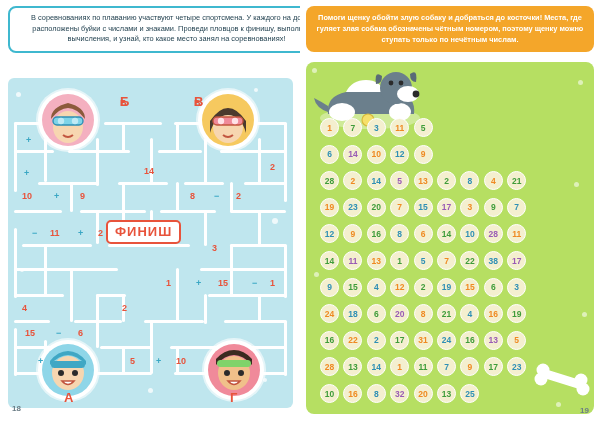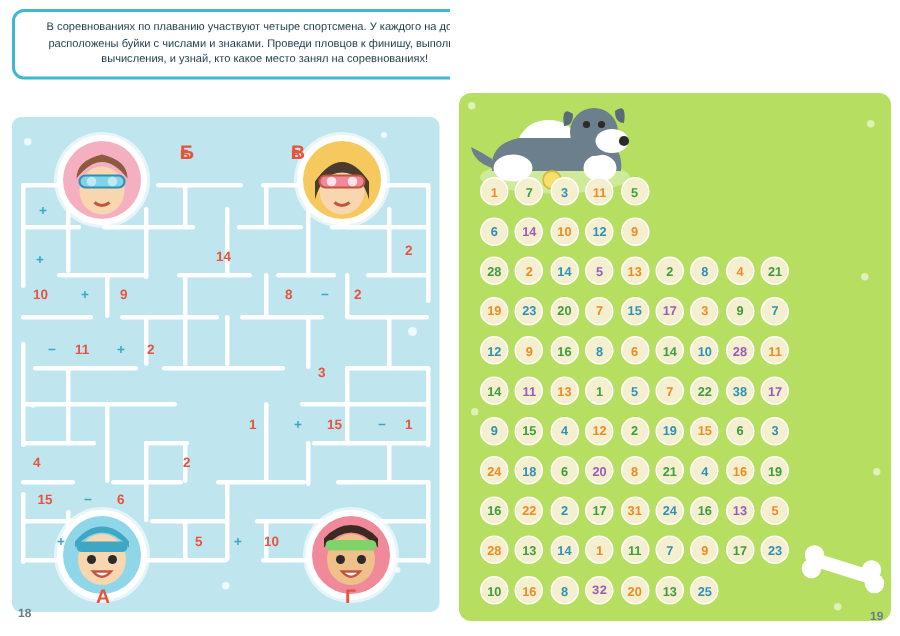--- a/index.html
+++ b/index.html
@@ -194,20 +194,21 @@
         <div class="mz mz-v" style="left:222px;top:104px;height:30px;"></div>
         <div class="mz mz-v" style="left:222px;top:166px;height:52px;"></div>
         <div class="mz mz-v" style="left:222px;top:268px;height:28px;"></div>
         <div class="mz mz-v" style="left:250px;top:60px;height:46px;"></div>
         <div class="mz mz-v" style="left:250px;top:132px;height:36px;"></div>
         <div class="mz mz-v" style="left:250px;top:216px;height:28px;"></div>
         <div class="mz mz-v" style="left:276px;top:44px;height:80px;"></div>
         <div class="mz mz-v" style="left:276px;top:166px;height:54px;"></div>
         <div class="mz mz-v" style="left:276px;top:242px;height:56px;"></div>
 
+        <div class="finish" style="left:98px;top:142px;">ФИНИШ</div>
 
         <div class="avatar" style="left:30px;top:12px;">
           <svg class="av-face" viewBox="0 0 54 54">
             <circle cx="27" cy="27" r="26" fill="#f4b0c0"></circle>
             <ellipse cx="27" cy="34" rx="15" ry="16" fill="#f7d6b0"></ellipse>
             <path d="M10 26 Q27 4 44 26 Q44 14 27 10 Q10 14 10 26Z" fill="#8c5a3c"></path>
             <rect x="12" y="24" width="30" height="8" rx="4" fill="#7fd4e8" stroke="#2f8fb5" stroke-width="1.4"></rect>
             <circle cx="20" cy="28" r="3.2" fill="#bfeaf5"></circle>
             <circle cx="34" cy="28" r="3.2" fill="#bfeaf5"></circle>
             <path d="M22 42 Q27 46 32 42" stroke="#c2553f" stroke-width="2" fill="none"></path>
@@ -286,20 +287,21 @@
           </div>
       </div>
 
       <div class="pgnum" style="left:4px;top:398px;">18</div>
     </div>
   </div>
 
   <div class="page page-right">
     <div class="r-inner">
 
+      <div class="r-head">Помоги щенку обойти злую собаку и добраться до косточки! Места, где гуляет злая собака обозначены чётным номером, поэтому щенку можно ступать только по нечётным числам.</div>
 
       <div class="grid-area">
 
         <div class="gdot" style="left:6px;top:6px;width:5px;height:5px;"></div>
         <div class="gdot" style="left:272px;top:18px;width:5px;height:5px;"></div>
         <div class="gdot" style="left:268px;top:120px;width:5px;height:5px;"></div>
         <div class="gdot" style="left:8px;top:210px;width:5px;height:5px;"></div>
         <div class="gdot" style="left:276px;top:250px;width:5px;height:5px;"></div>
         <div class="gdot" style="left:250px;top:340px;width:5px;height:5px;"></div>
 
@@ -407,21 +409,21 @@
             <div class="cell b" style="left: 60.8px; top: 295.4px;">14</div>
             <div class="cell o" style="left: 84.2px; top: 295.4px;">1</div>
             <div class="cell g" style="left: 107.6px; top: 295.4px;">11</div>
             <div class="cell b" style="left: 131px; top: 295.4px;">7</div>
             <div class="cell o" style="left: 154.4px; top: 295.4px;">9</div>
             <div class="cell g" style="left: 177.8px; top: 295.4px;">17</div>
             <div class="cell b" style="left: 201.2px; top: 295.4px;">23</div>
             <div class="cell g" style="left: 14px; top: 322px;">10</div>
             <div class="cell o" style="left: 37.4px; top: 322px;">16</div>
             <div class="cell b" style="left: 60.8px; top: 322px;">8</div>
-            <div class="cell p" style="left: 84.2px; top: 322px; font-family: Liberation Mono, monospace;">32</div>
+            <div class="cell p" style="left: 84.2px; top: 322px;">32</div>
             <div class="cell o" style="left: 107.6px; top: 322px;">20</div>
             <div class="cell g" style="left: 131px; top: 322px;">13</div>
             <div class="cell b" style="left: 154.4px; top: 322px;">25</div>
           </div>
       </div>
 
       <div class="pgnum" style="left:274px;top:400px;">19</div>
     </div>
   </div>
 </div>

